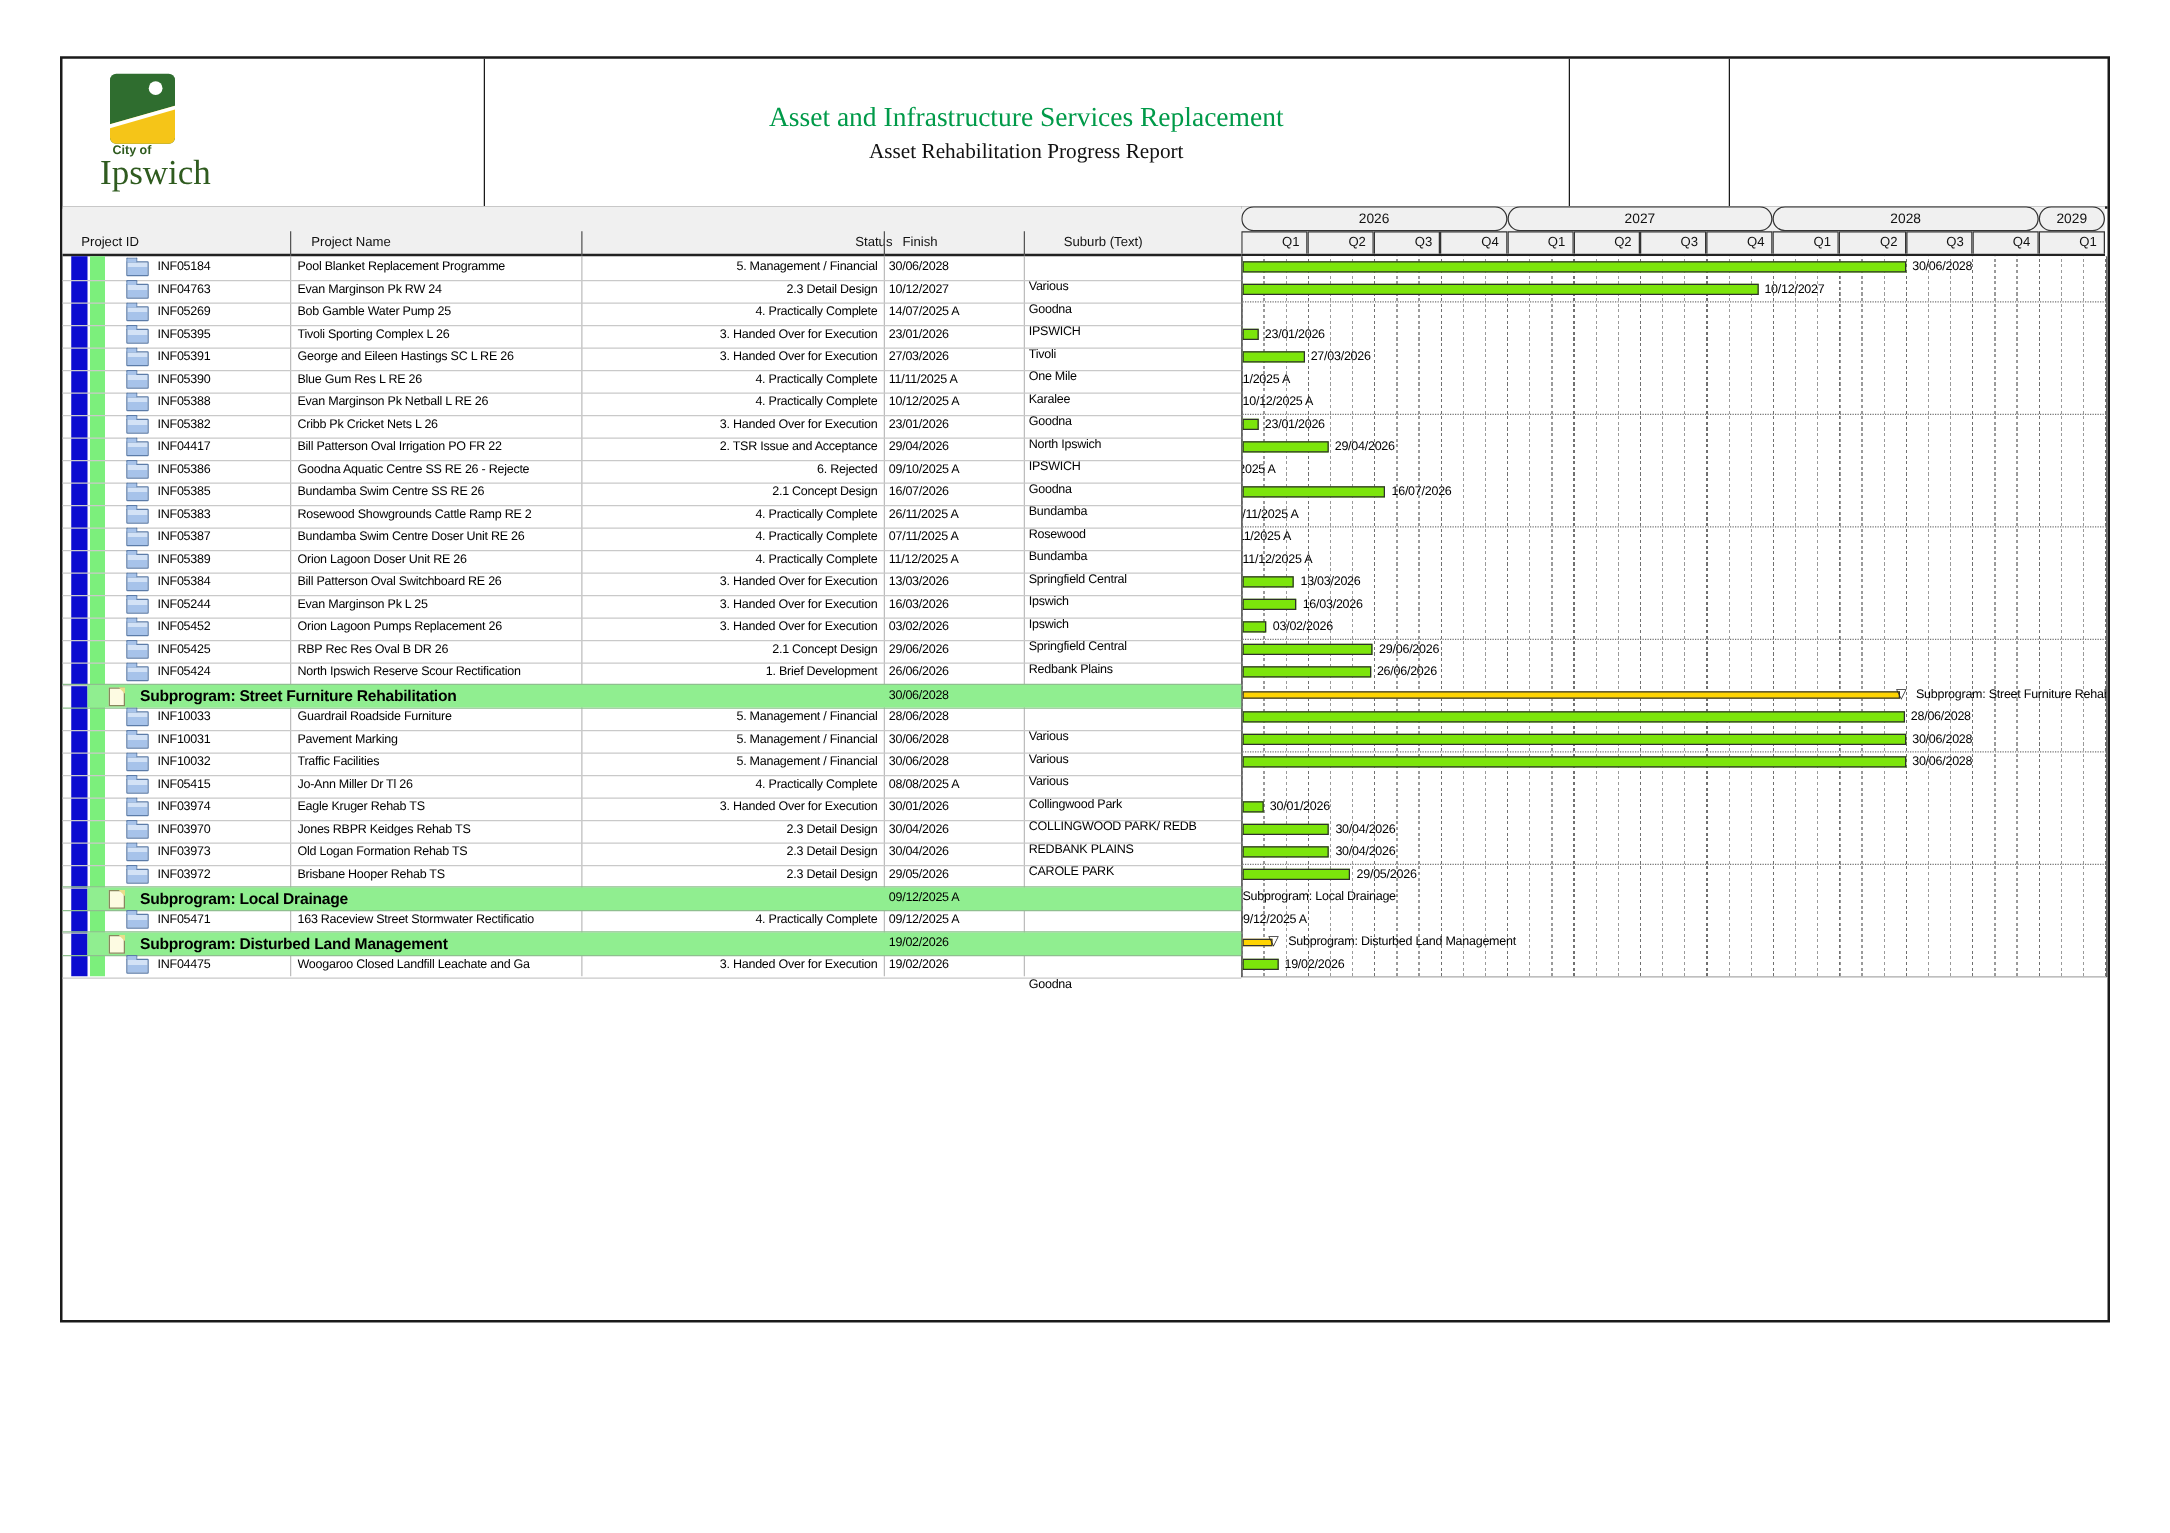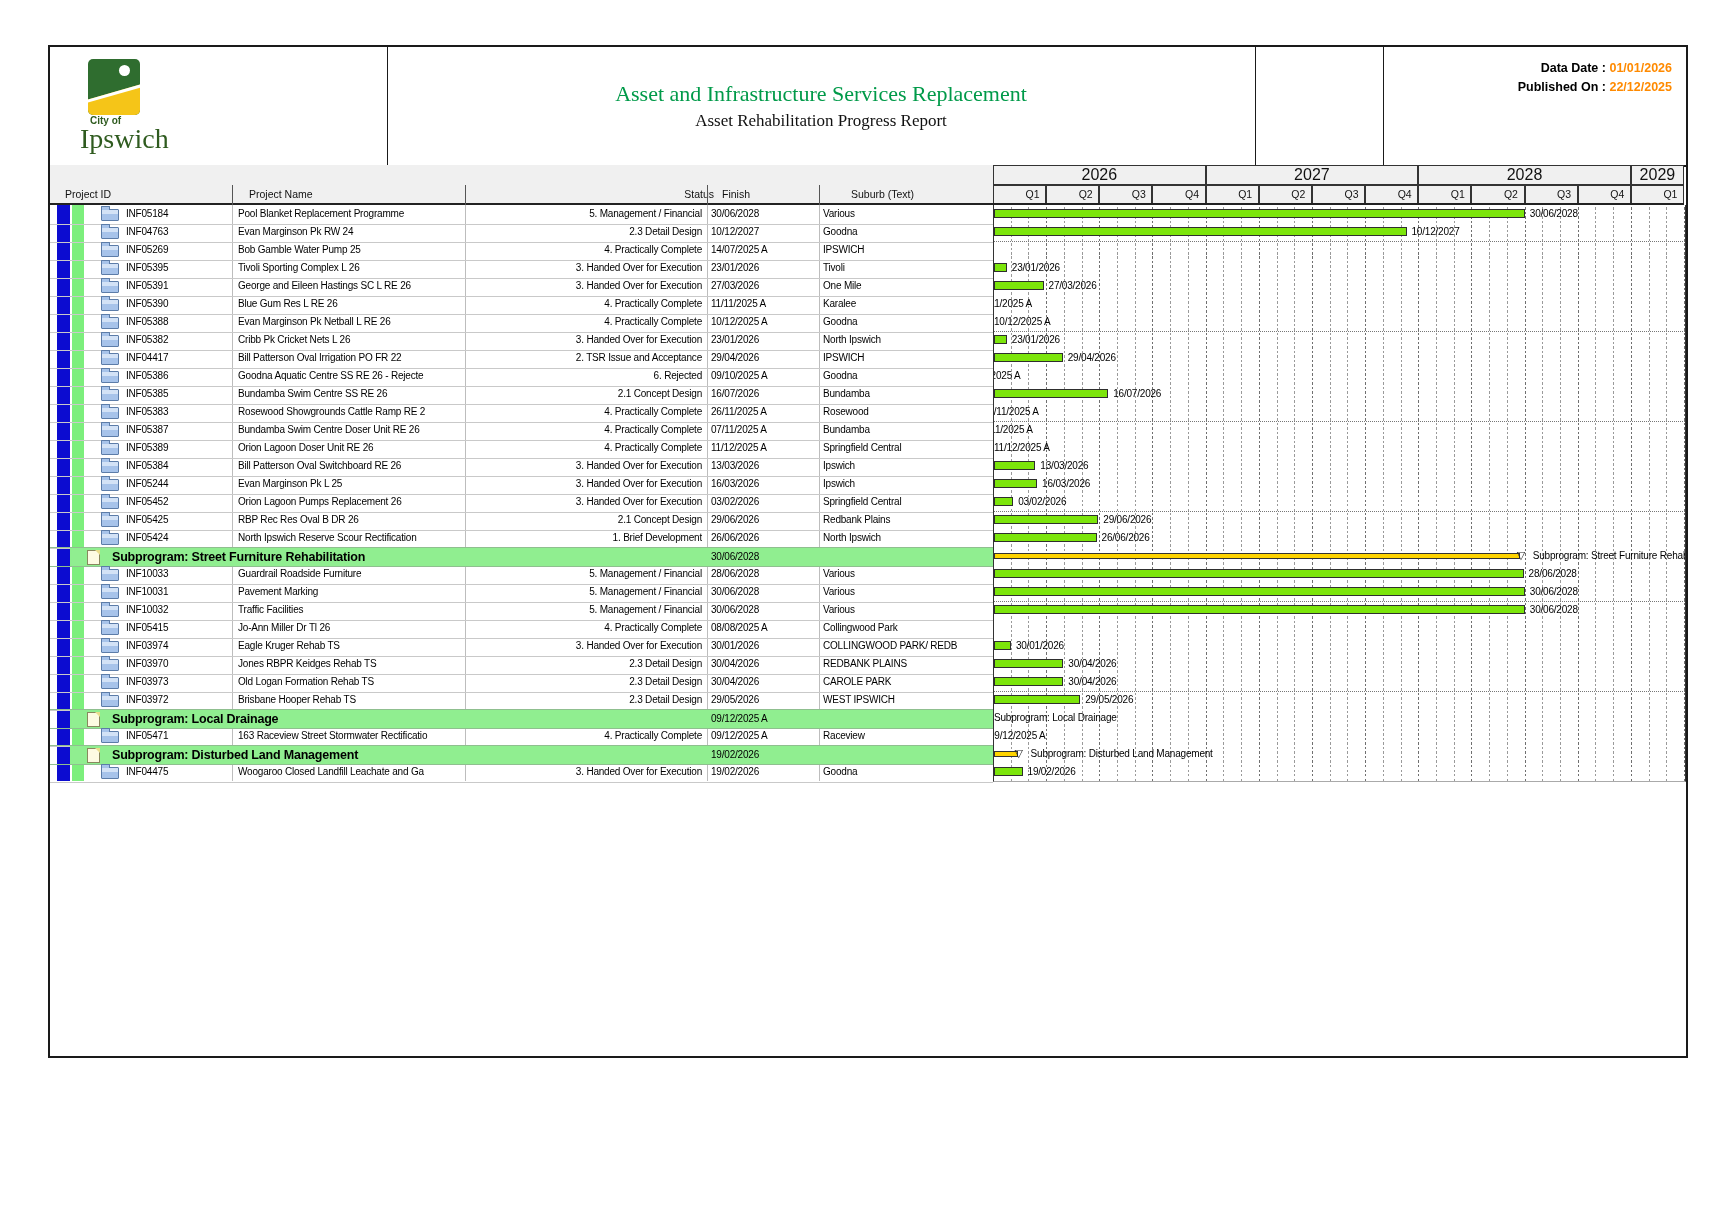--- a/index.html
+++ b/index.html
@@ -33,34 +33,34 @@
               border-bottom:2px solid #222;box-sizing:border-box;}
   .thead-label{position:absolute;bottom:3px;font-size:10.5px;color:#111;padding-left:11px;}
   .lbl-id{left:4px;}  .lbl-name{left:188px;}
   .lbl-status{left:415px;width:238px;text-align:right;}
   .lbl-finish{left:661px;} .lbl-suburb{left:746px;margin-left:44px;}
   .thead-vline{position:absolute;top:20px;width:1px;height:20px;background:#555;}
   #gantt-header{position:absolute;left:943px;top:118px;width:691px;height:40px;background:#F0F0F0;
                 border-bottom:2px solid #222;box-sizing:border-box;overflow:hidden;}
   .yr-cell,.q-cell{position:absolute;box-sizing:border-box;border:1px solid #333;background:#F0F0F0;
                    text-align:center;color:#111;}
-  .yr-cell{top:0;height:20px;font-size:16px;line-height:18px;}
+  .yr-cell{top:0;height:20px;font-size:11px;line-height:18px;border-radius:10px;}
   .q-cell{top:20px;height:19px;font-size:10.5px;line-height:17px;padding-left:26px;}
   
   .strip{position:absolute;top:158px;height:576px;z-index:0;}
   .strip-blue{left:7px;width:13px;background:var(--strip-blue);}
   .strip-green{left:22px;width:12px;background:var(--strip-green);}
   .col-vline{position:absolute;top:158px;height:576px;width:1px;background:#BDBDBD;z-index:1;}
   .trow{position:absolute;left:0;width:943px;height:20px;box-sizing:border-box;
         border-bottom:1px solid #C9C9C9;z-index:3;}
   .trow span{position:absolute;top:0;height:18px;line-height:18px;font-size:10px;
              letter-spacing:-0.2px;white-space:nowrap;overflow:hidden;}
   .c-id{left:76px;width:104px;} .c-name{left:188px;width:224px;}
   .c-status{left:415px;width:237px;text-align:right;} .c-finish{left:661px;width:105px;}
-  .c-suburb{left:773px;width:169px;}
+  .c-suburb{left:773px;width:169px;margin-top:16px;}
   .sub-bg{position:absolute;left:20px;top:0;width:923px;height:18px;background:var(--sub-green);z-index:-1;}
   .trow.sub{border-bottom:1px solid #8FBF8F;border-top:1px solid #8FBF8F;}
   .c-subname{left:62px;width:560px;font-size:12.5px !important;font-weight:bold;letter-spacing:-0.2px;}
   
   .folder{position:absolute;left:51px;top:4px;width:16px;height:10px;border:1px solid #5C7CA8;
           border-radius:1px;background:linear-gradient(to bottom,#D3E2F6 0 40%,#A7C3EA 40% 100%);}
   .folder:before{content:"";position:absolute;left:-1px;top:-4px;width:7px;height:3px;
                  background:#A7C3EA;border:1px solid #5C7CA8;border-bottom:none;border-radius:1px 1px 0 0;}
   
   .page-ico{position:absolute;left:37px;top:2px;width:11px;height:13px;background:#FDFBE2;
@@ -106,30 +106,20 @@
         </div>
         <div class="logo-cityof">City of</div>
         <div class="logo-word">Ipswich</div>
       </div>
 
       <div class="cell-title">
         <h1 class="report-title">Asset and Infrastructure Services Replacement</h1>
         <h2 class="report-subtitle">Asset Rehabilitation Progress Report</h2>
       </div>
 
-      <div class="cell-dates">
-        <div>
-          <span>Data Date :</span>
-          <span class="orange">01/01/2026</span>
-        </div>
-        <div>
-          <span>Published On :</span>
-          <span class="orange">22/12/2025</span>
-        </div>
-      </div>
     </div>
 
     <div class="thead-left">
       <div class="thead-label lbl-id">Project ID</div>
       <div class="thead-label lbl-name">Project Name</div>
       <div class="thead-label lbl-status">Status</div>
       <div class="thead-label lbl-finish">Finish</div>
       <div class="thead-label lbl-suburb">Suburb (Text)</div>
       <div class="thead-vline" style="left:182px"></div>
       <div class="thead-vline" style="left:415px"></div>

